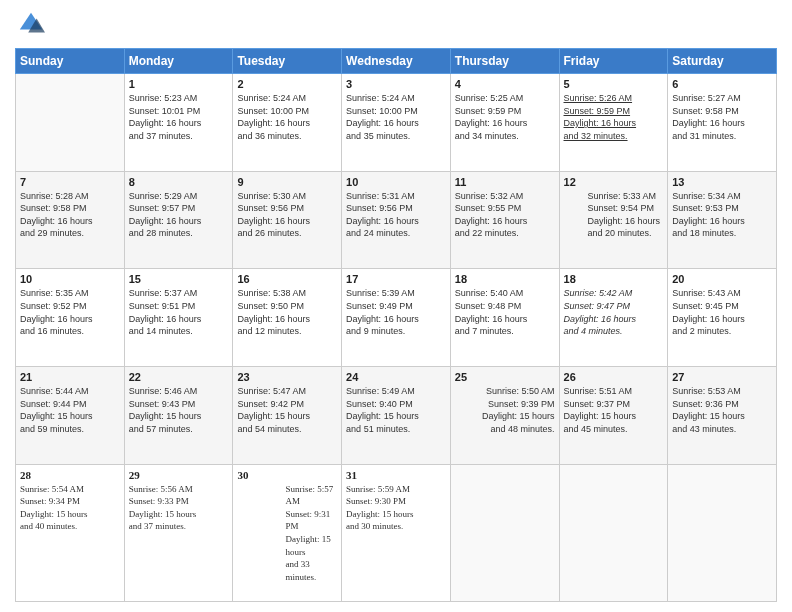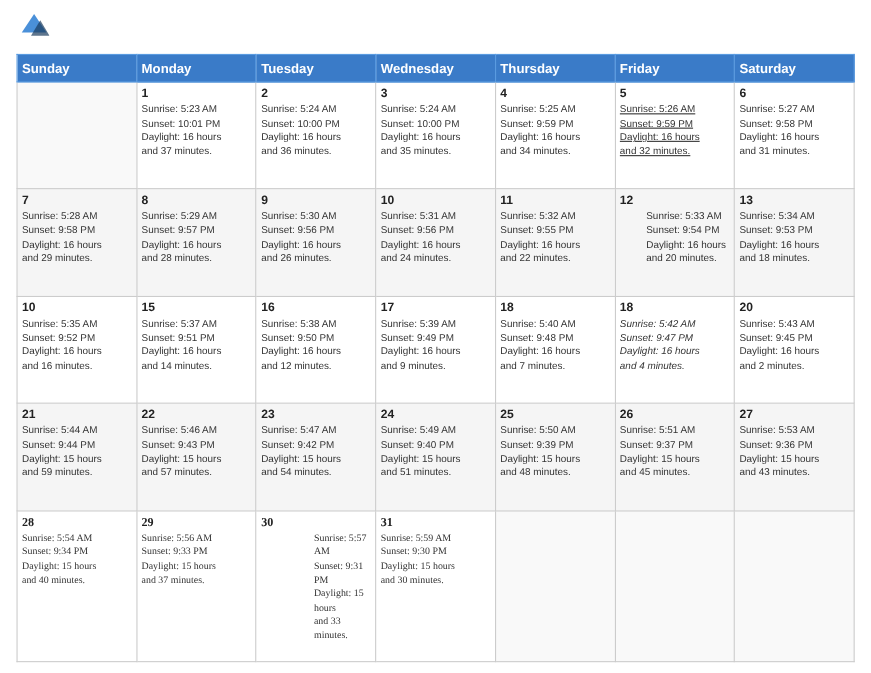--- a/index.html
+++ b/index.html
@@ -309,21 +309,21 @@
           </td>
           <td>
             <div class="day-num">24</div>
             <div class="day-info" style="white-space: pre-line;">Sunrise: 5:49 AM
 Sunset: 9:40 PM
 Daylight: 15 hours
 and 51 minutes.</div>
           </td>
           <td>
             <div class="day-num">25</div>
-            <div class="day-info" style="white-space: pre-line;">Sunrise: 5:50 AM
+            <div class="day-info" style="white-space: pre-line; text-align: right;">Sunrise: 5:50 AM
 Sunset: 9:39 PM
 Daylight: 15 hours
 and 48 minutes.</div>
           </td>
           <td>
             <div class="day-num">26</div>
             <div class="day-info" style="white-space: pre-line;">Sunrise: 5:51 AM
 Sunset: 9:37 PM
 Daylight: 15 hours
 and 45 minutes.</div>

